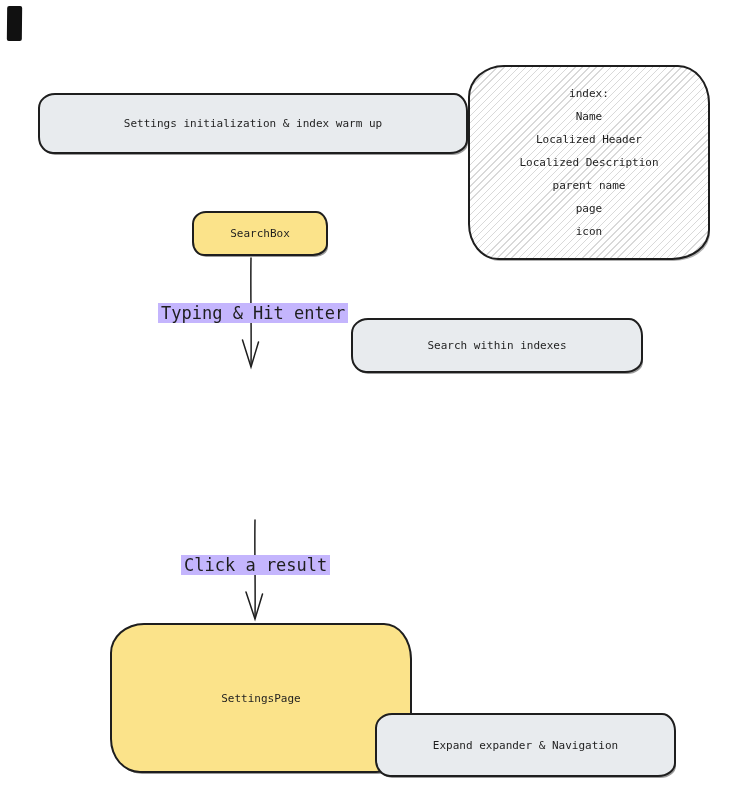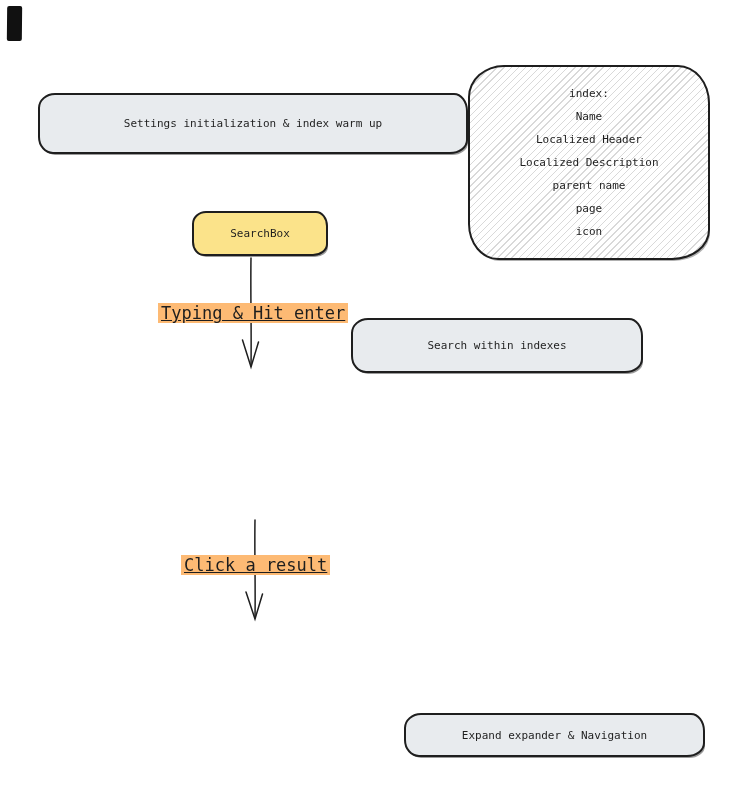--- a/index.html
+++ b/index.html
@@ -50,26 +50,25 @@
     white-space: pre-line;
     line-height: 23px;
     box-shadow: 2px 3px 0 -2px rgba(30,30,30,0.35);
   }
 
   .node-label { pointer-events: none; }
 
   .edge-label {
     position: absolute;
     z-index: 4;
-    background: #fdba74;
+    background: #c4b5fd;
     padding: 0 3px;
     font-size: 17px;
     line-height: 20px;
     white-space: nowrap;
-    text-decoration: underline;
   }
 
   .arrows {
     position: absolute;
     left: 0; top: 0;
     z-index: 1;
     pointer-events: none;
   }
 
   .artifact {
@@ -79,21 +78,21 @@
     transform: rotate(0.6deg);
   }
 
   
   #node-settings-init  { left: 38px;  top: 93px; width: 430px; height: 61px;  z-index: 3; }
   #node-index-card     { left: 468px; top: 65px;  width: 242px; height: 195px; z-index: 2; }
   #node-search-box     { left: 192px; top: 211px; width: 136px; height: 45px;  z-index: 2; }
   #node-search-within  { left: 311px; top: 318px; width: 292px; height: 55px;  z-index: 3; margin-left: 40px; }
   #node-search-result  { left: 98px;  top: 368px; width: 302px; height: 150px; z-index: 2; }
   #node-settings-page  { left: 110px; top: 623px; width: 302px; height: 150px; z-index: 2; }
-  #node-expand-nav     { left: 404px; top: 713px; width: 301px; height: 44px;  z-index: 3; }
+  #node-expand-nav     { left: 375px; top: 713px; width: 301px; height: 64px;  z-index: 3; }
 
   #edge-label-typing   { left: 158px; top: 303px; }
   #edge-label-click    { left: 181px; top: 555px; }
 
   #ink-artifact        { left: 7px;   top: 6px;   width: 15px;  height: 35px; }
 </style>
 </head>
 <body>
 
 <div class="canvas">
@@ -127,20 +126,23 @@
 
   <div id="node-search-box" class="shape yellow pill">
     <span class="node-label">SearchBox</span>
   </div>
 
 
   <div id="node-search-within" class="shape gray">
     <span class="node-label">Search within indexes</span>
   </div>
 
+  <div id="node-settings-page" class="shape yellow big">
+    <span class="node-label">SettingsPage</span>
+  </div>
 
   <div id="node-expand-nav" class="shape gray">
     <span class="node-label">Expand expander &amp; Navigation</span>
   </div>
 
   <div id="edge-label-typing" class="edge-label">Typing &amp; Hit enter</div>
 
   <div id="edge-label-click" class="edge-label">Click a result</div>
 
 </div>

